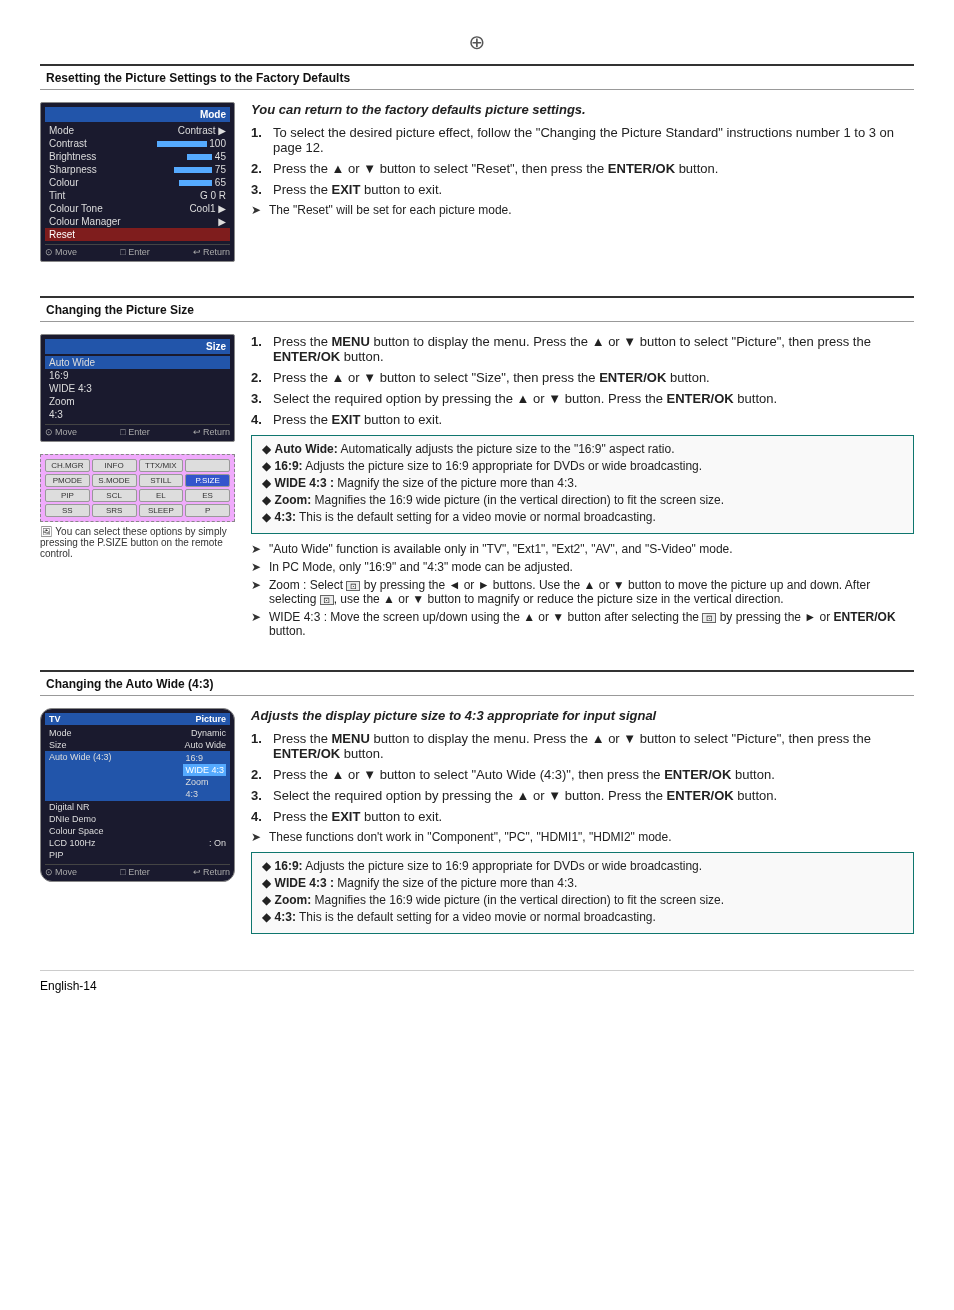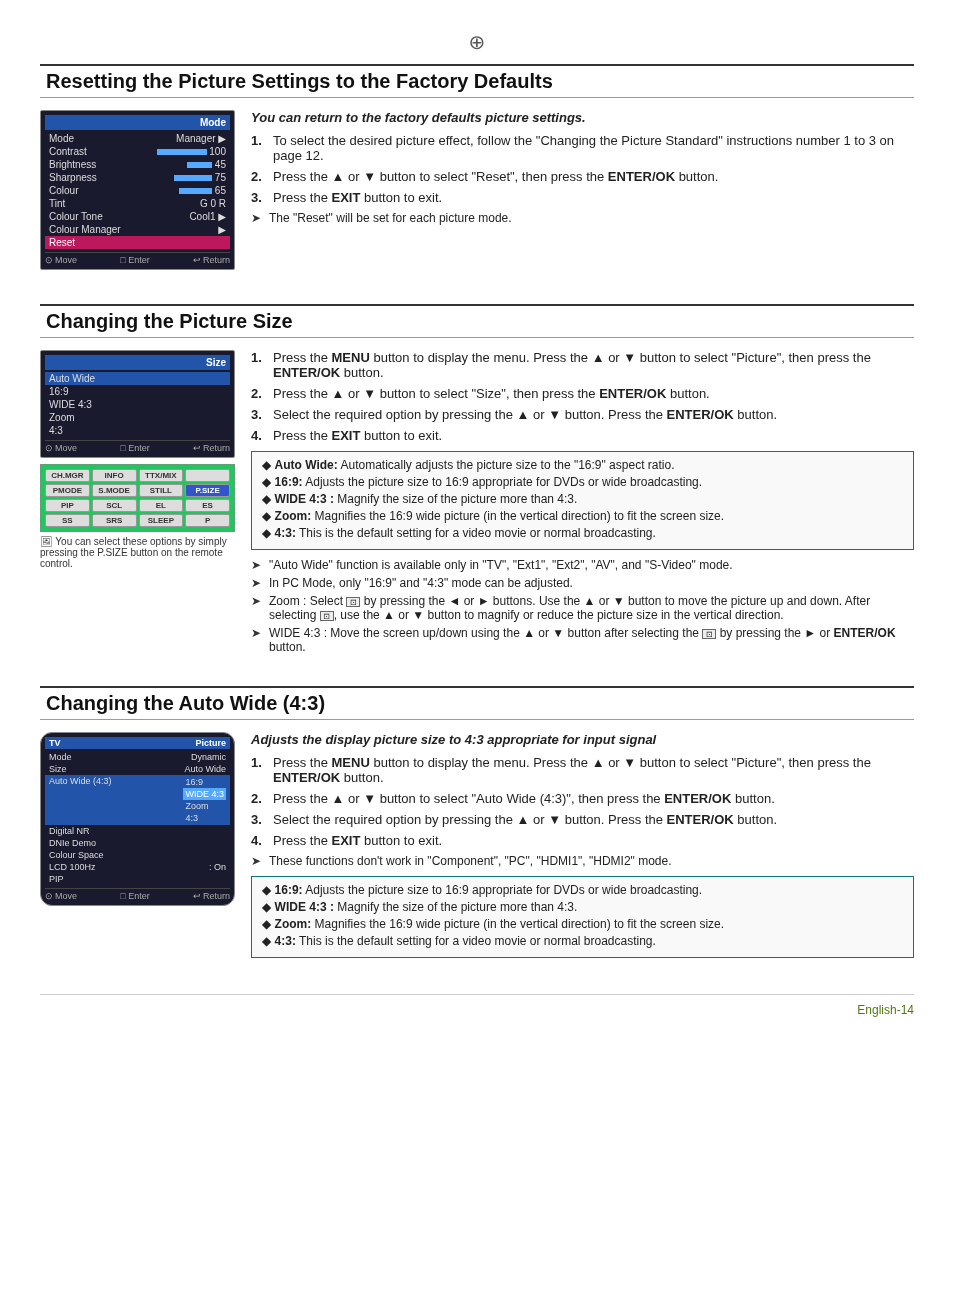--- a/index.html
+++ b/index.html
@@ -24,21 +24,21 @@
     }
 
     .section-header {
       border-top: 2px solid #333;
       border-bottom: 1px solid #999;
       padding: 4px 0 4px 6px;
       margin-bottom: 12px;
     }
 
     .section-title {
-      font-size: 20px;
+      font-size: 12px;
       font-weight: bold;
       color: #111;
     }
 
     .section-body {
       display: flex;
       gap: 16px;
       align-items: flex-start;
     }
 
@@ -74,21 +74,21 @@
 
     .tv-menu-row {
       display: flex;
       justify-content: space-between;
       padding: 1px 4px;
       font-size: 10px;
       color: #ddd;
     }
 
     .tv-menu-row.selected {
-      background: #be185d;
+      background: #7f1d1d;
       color: #fff;
     }
 
     .tv-menu-bar {
       display: inline-block;
       height: 6px;
       background: #55aaff;
       margin-left: 4px;
     }
 
@@ -99,23 +99,22 @@
       color: #aaa;
       border-top: 1px solid #444;
       margin-top: 3px;
       padding-top: 2px;
     }
 
     
     .remote-section {
       border: 1px dashed #888;
       padding: 4px;
-      margin-top: 6px;
-      background: #22c55e;
-      font-weight: bold;
+      margin-top: 12px;
+      background: #f0abfc;
     }
 
     .remote-grid {
       display: grid;
       grid-template-columns: repeat(4, 1fr);
       gap: 2px;
       font-size: 8px;
       text-align: center;
     }
 
@@ -182,23 +181,23 @@
     }
 
     .options-box .opt-item {
       margin-bottom: 3px;
     }
 
     .bold { font-weight: bold; }
 
     
     .page-footer {
-      text-align: right;
+      text-align: left;
       font-size: 12px;
-      color: #4d7c0f;
+      color: #000000;
       margin-top: 20px;
       border-top: 1px solid #ccc;
       padding-top: 8px;
     }
 
     
     .page-top-icon {
       text-align: center;
       font-size: 20px;
       margin-bottom: 10px;
@@ -275,21 +274,21 @@
     <div class="section-header">
       <span class="section-title">Resetting the Picture Settings to the Factory Defaults</span>
     </div>
     <div class="section-body">
 
       <div class="left-col">
         <div class="tv-menu">
           <div class="tv-menu-header">Mode</div>
           <div class="tv-menu-row">
             <span>Mode</span>
-              <span>Manager ▶</span>
+              <span>Contrast ▶</span>
           </div>
           <div class="tv-menu-row">
             <span>Contrast</span>
             <span><span class="tv-menu-bar" style="width:50px"></span> 100</span>
           </div>
           <div class="tv-menu-row">
             <span>Brightness</span>
             <span><span class="tv-menu-bar" style="width:25px"></span> 45</span>
           </div>
           <div class="tv-menu-row">

